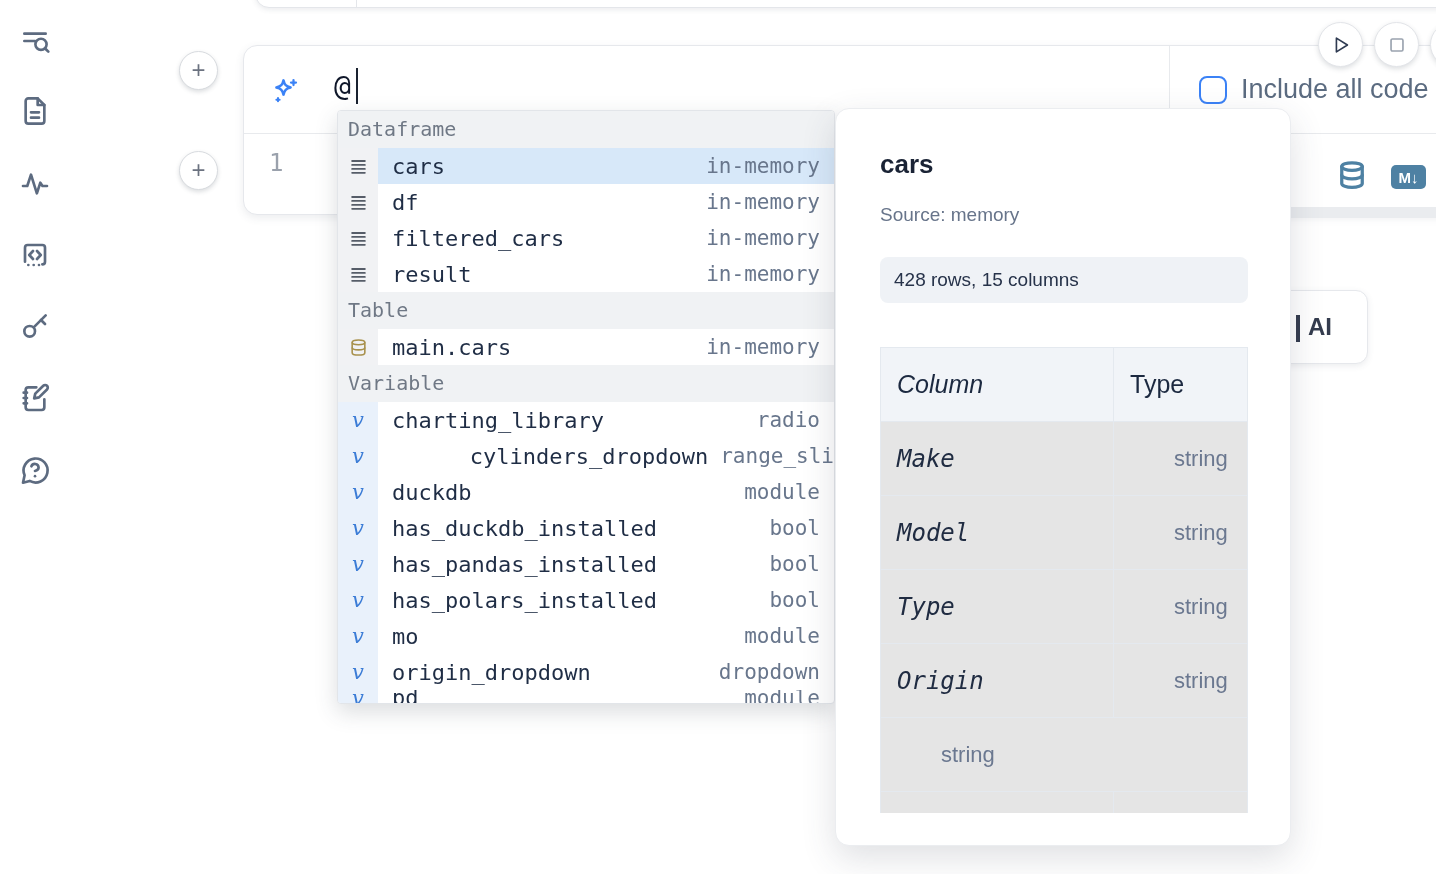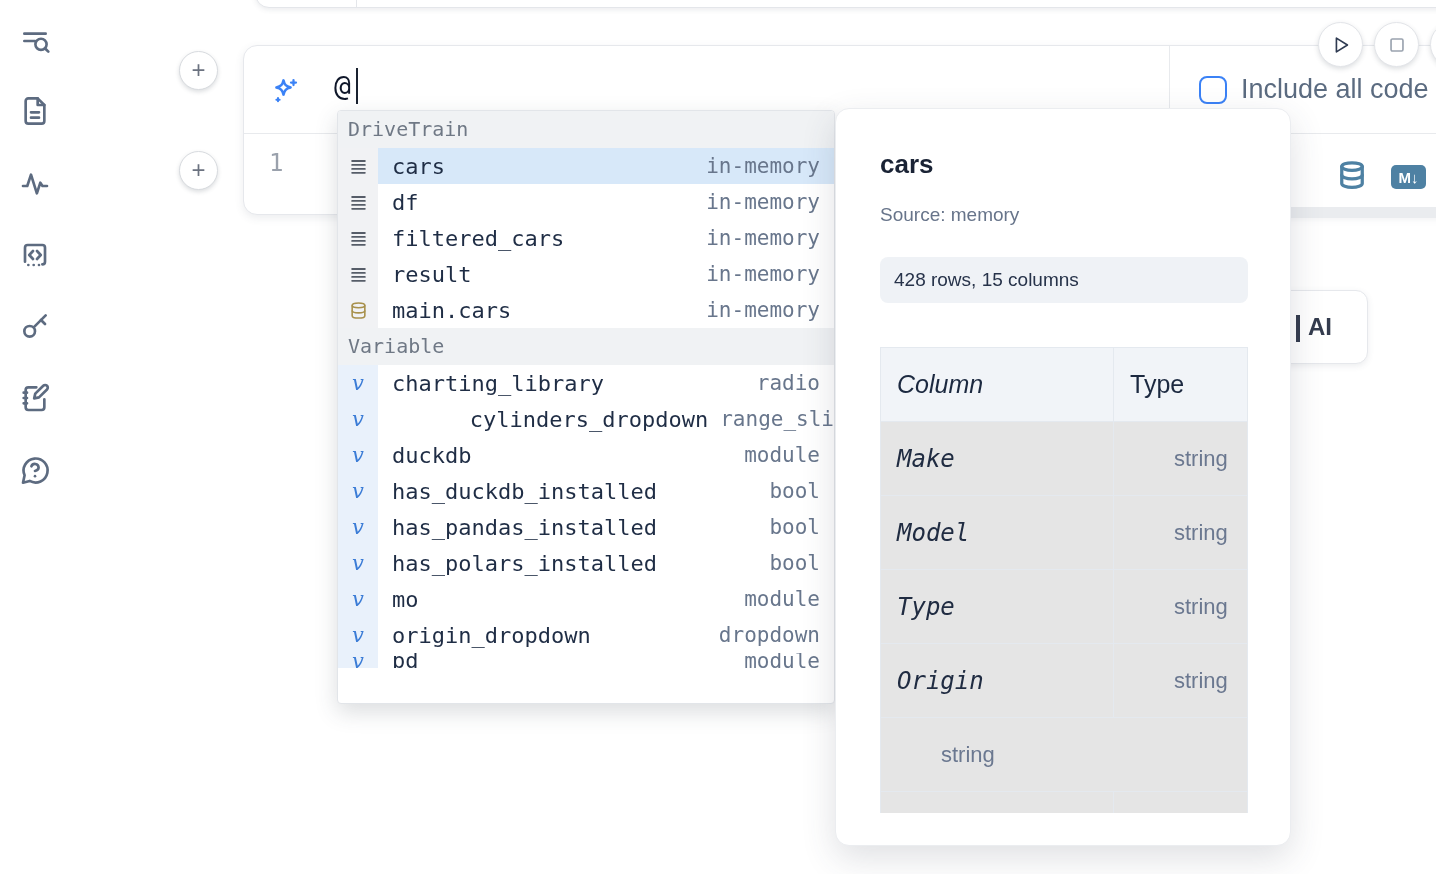--- a/index.html
+++ b/index.html
@@ -193,21 +193,21 @@
     </div>
   </div>
   <div class="cell-bottom-strip"></div>
 
   <div class="ai-card">
     <div class="clipped-letter"></div>
     <span class="ai-label">AI</span>
   </div>
 
   <div class="dropdown" id="dropdown">
-      <div class="ac-header">DriveTrain</div>
+      <div class="ac-header">Dataframe</div>
       <div class="ac-row selected">
         <div class="ac-gutter">
           <svg viewBox="0 0 24 24" stroke="#565d68" stroke-width="2.4" stroke-linecap="round" fill="none">
             <path d="M4 5h16M4 10h16M4 15h16M4 20h16"></path>
           </svg>
         </div>
         <div class="ac-main">
           <span class="ac-name">cars</span>
           <span class="ac-type">in-memory</span>
         </div>
@@ -238,20 +238,21 @@
         <div class="ac-gutter">
           <svg viewBox="0 0 24 24" stroke="#565d68" stroke-width="2.4" stroke-linecap="round" fill="none">
             <path d="M4 5h16M4 10h16M4 15h16M4 20h16"></path>
           </svg>
         </div>
         <div class="ac-main">
           <span class="ac-name">result</span>
           <span class="ac-type">in-memory</span>
         </div>
       </div>
+      <div class="ac-header">Table</div>
       <div class="ac-row">
         <div class="ac-gutter">
           <svg viewBox="0 0 24 24" stroke="#a8914c" stroke-width="2" fill="none">
             <ellipse cx="12" cy="5.5" rx="8" ry="3"></ellipse>
             <path d="M4 5.5v13c0 1.7 3.6 3 8 3s8-1.3 8-3v-13"></path>
             <path d="M4 12c0 1.7 3.6 3 8 3s8-1.3 8-3"></path>
           </svg>
         </div>
         <div class="ac-main">
           <span class="ac-name">main.cars</span>

